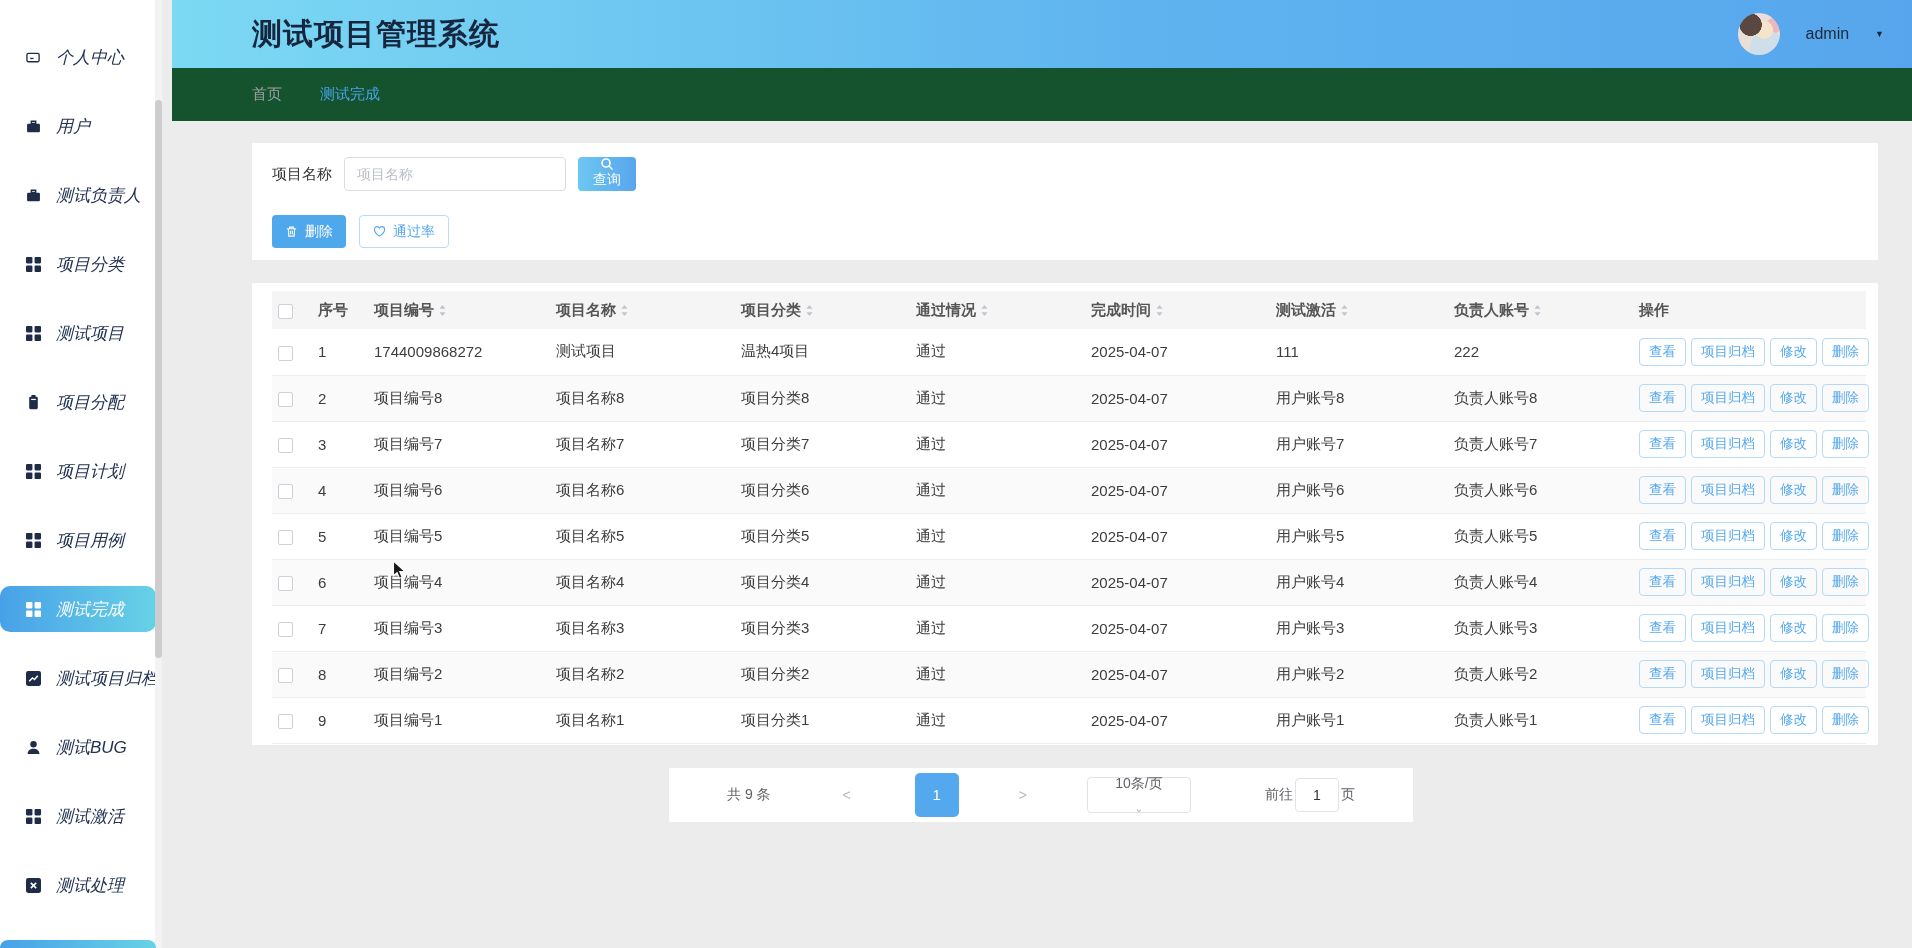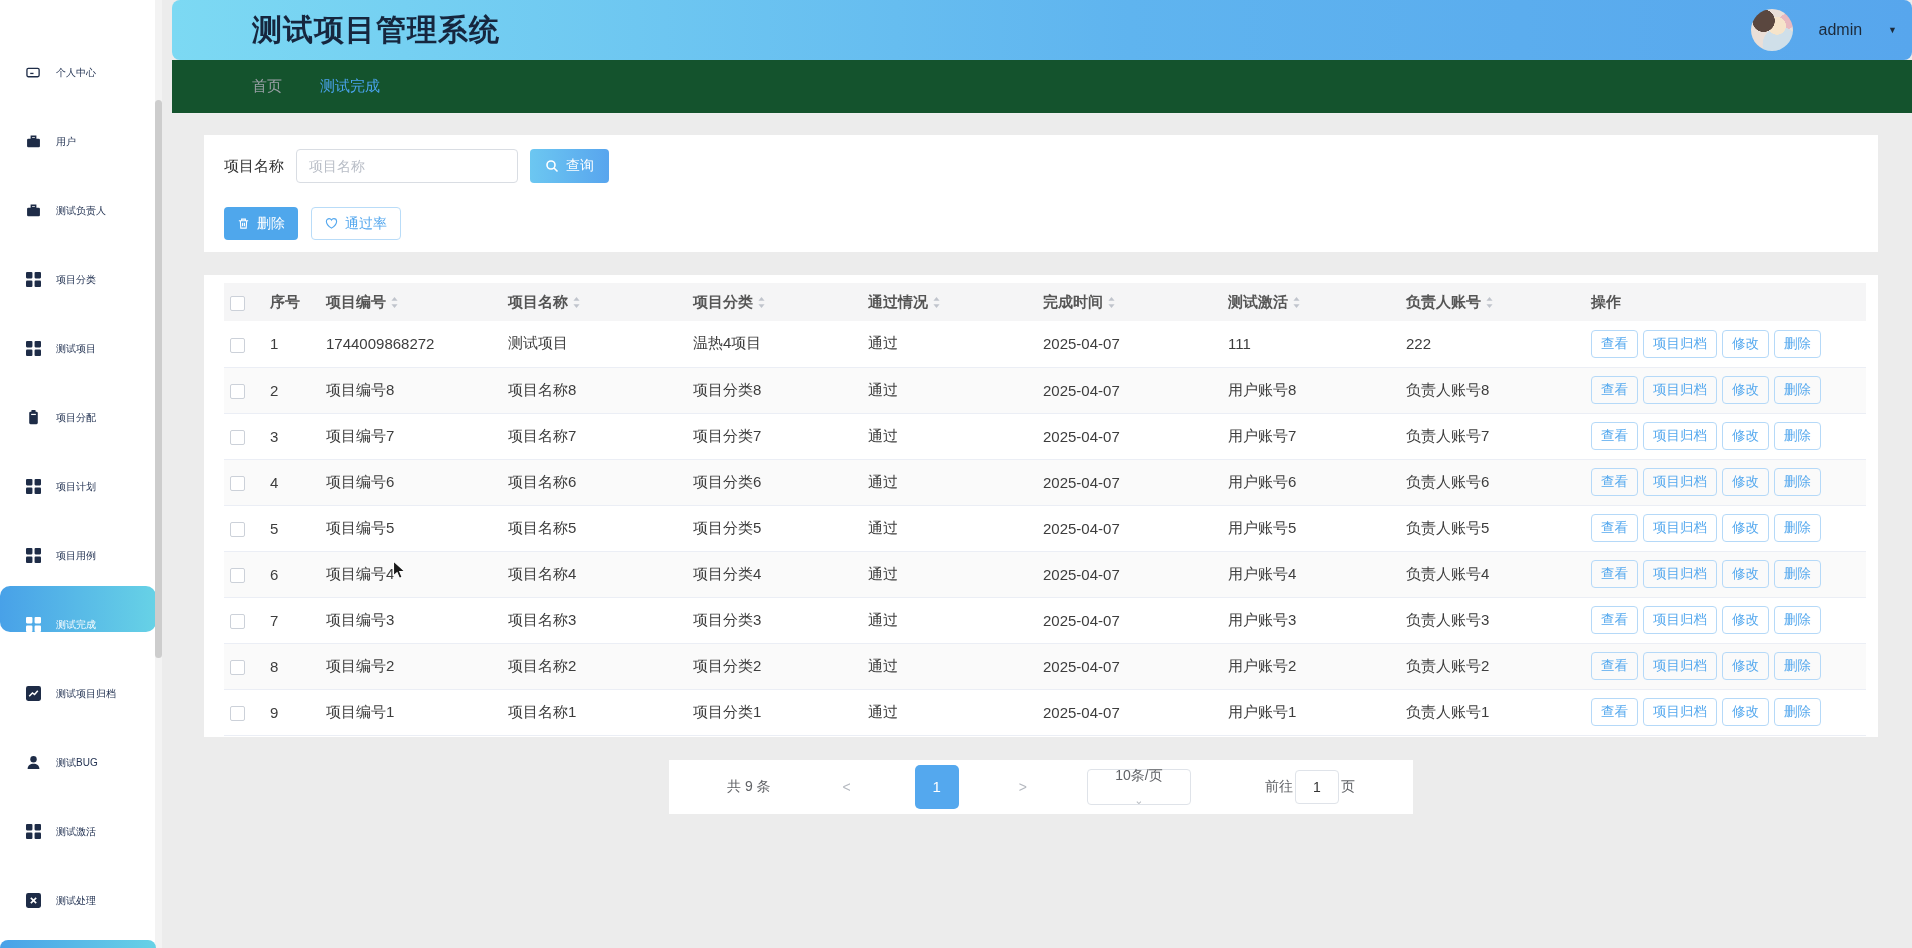--- a/index.html
+++ b/index.html
@@ -4,62 +4,62 @@
 <style>
   * { box-sizing: border-box; margin: 0; padding: 0; }
   html,body { width:1912px; height:948px; }
   body {
     font-family: "Liberation Sans", "DejaVu Sans", sans-serif;
     background:#ececec; position:relative; overflow:hidden;
   }
   
   .sidebar { position:absolute; left:0; top:0; width:162px; height:948px; background:#fff; z-index:5; }
   .side-menu { padding-top:34px; }
-  .side-item { height:46px; margin-bottom:23px; display:flex; align-items:flex-end;
-    padding-left:26px; gap:14px; color:#223252; font-size:10px; cursor:pointer; }
+  .side-item { height:46px; margin-bottom:23px; display:flex; align-items:center;
+    padding-left:26px; gap:14px; color:#223252; font-size:17px; cursor:pointer;font-style:italic; }
   .side-item .s-icon { width:16px; height:16px; display:flex; align-items:center; color:#1e2c47; }
   .side-item .s-icon svg { width:15px; height:15px; }
   .side-item.active { background:linear-gradient(90deg,#48a1e8,#67d2e6); color:#fff;
     border-radius:10px; margin-right:6px; }
   .side-item.active .s-icon { color:#fff; }
   .side-track { position:absolute; right:0; top:0; width:7px; height:948px; background:#f3f3f3; }
   .side-thumb { position:absolute; right:0; top:100px; width:7px; height:558px; background:#cdcdcd; border-radius:4px; }
   .side-bottom-strip { position:absolute; left:0; bottom:0; width:156px; height:8px;
     border-radius:8px 8px 0 0; background:linear-gradient(90deg,#48a1e8,#67d2e6); }
   
   .main { position:absolute; left:172px; top:0; width:1740px; height:948px; }
-  .app-header { height:60px; background:linear-gradient(90deg,#7cd9f3 0%,#5fb4ef 55%,#57a6ed 100%);
-    display:flex; align-items:center; justify-content:space-between; padding:0 15px 0 80px;border-radius:8px; }
+  .app-header { height:68px; background:linear-gradient(90deg,#7cd9f3 0%,#5fb4ef 55%,#57a6ed 100%);
+    display:flex; align-items:center; justify-content:space-between; padding:0 28px 0 80px; }
   .app-title { font-size:30px; font-weight:bold; color:#16263e; letter-spacing:1px; }
   .user-box { display:flex; align-items:center; gap:26px; cursor:pointer; }
   .avatar { width:42px; height:42px; border-radius:50%; overflow:hidden; background:#eadfd8;
     background-image:
       radial-gradient(circle at 30% 28%, #5a473f 0 26%, transparent 27%),
       radial-gradient(circle at 62% 40%, #f6e4ca 0 24%, transparent 25%),
       radial-gradient(circle at 70% 85%, #cfdfe9 0 38%, transparent 39%),
       radial-gradient(circle at 85% 30%, #e8b9c0 0 16%, transparent 17%);
   }
   .user-name { font-size:16px; color:#1c2a3a; }
   .user-caret { font-size:9px; color:#1c2a3a; }
   .tab-bar { height:54px; background:#14532d; display:flex; align-items:center;
     padding-left:80px; gap:38px; font-size:15px; border-bottom:1px solid #eee; }
   .tab { color:#9aa0a6; cursor:pointer; }
   .tab.active { color:#4aa3ee; }
   .content { padding:21px 34px 0 32px; }
-  .panel { background:#fff; }
+  .panel { background:#fff;margin-left:48px; }
   
   .search-panel { height:117px; padding:14px 20px; }
   .search-row { display:flex; align-items:center; }
   .search-label { font-size:15px; color:#333; margin-right:12px; }
   .search-input { width:222px; height:34px; border:1px solid #d9dde3; border-radius:4px;
     padding:0 12px; font-size:14px; color:#333; outline:none; }
   .search-input::placeholder { color:#b9bec7; }
   .query-btn { margin-left:12px; height:34px; padding:0 15px; border:none; border-radius:4px;
     background:linear-gradient(90deg,#6cc7f1,#58a5ee); color:#fff; font-size:14px;
-    display:flex; align-items:center; gap:7px; cursor:pointer; }
+    display:flex; align-items:center; cursor:pointer;flex-direction:column; }
   .toolbar-row { margin-top:24px; display:flex; gap:13px; }
   .delete-btn { height:33px; padding:0 13px; background:#4fa7ec; color:#fff; border:none;
     border-radius:4px; font-size:14px; display:flex; align-items:center; gap:7px; cursor:pointer; }
   .passrate-btn { height:33px; padding:0 13px; background:#fff; color:#55a8ee;
     border:1px solid #b9dcf8; border-radius:4px; font-size:14px; display:flex; align-items:center; gap:7px; cursor:pointer; }
   
   .table-panel { margin-top:23px; padding:8px 12px 1px 20px; }
   table { width:100%; border-collapse:collapse; table-layout:fixed; font-size:15px; }
   thead th { background:#f5f5f6; height:38px; font-weight:bold; color:#555;
     text-align:left; padding-left:6px; white-space:nowrap; }

